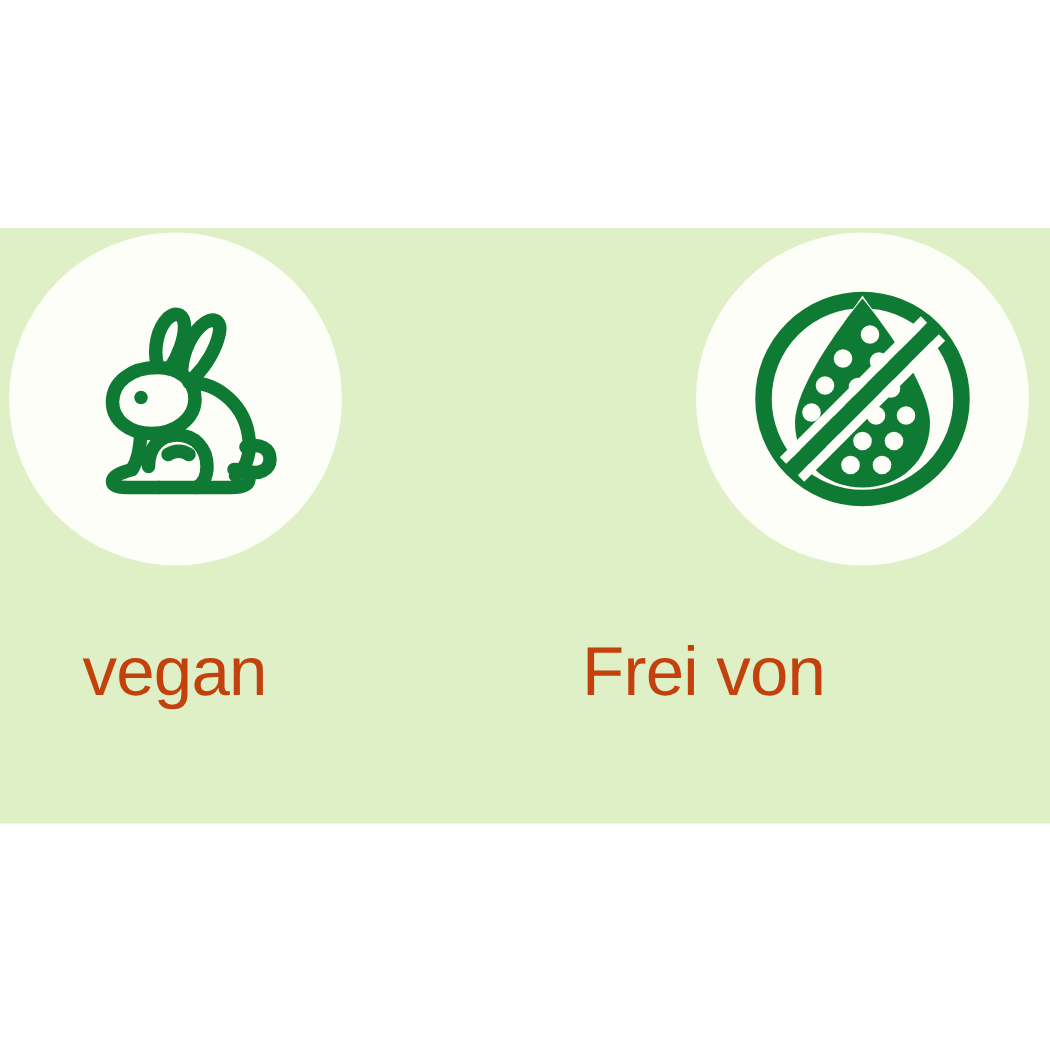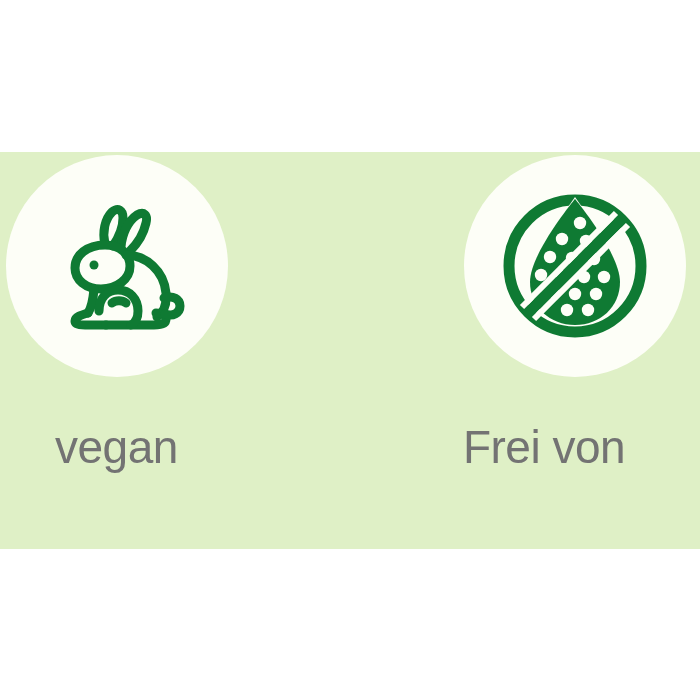--- a/index.html
+++ b/index.html
@@ -66,36 +66,36 @@
   .badge.left  .icon-wrap { left: 6px; }
   .badge.right .icon-wrap { left: 114px; }
 
   .icon-wrap svg { display: block; }
 
   
   .caption {
     position: absolute;
     top: 262px;
     width: 100%;
-    color: #737373;
+    color: #c2410c;
     font-size: 46px;
     line-height: 66px;
     font-weight: 400;
     letter-spacing: -0.5px;
     white-space: nowrap;
   }
   .badge.left .caption {
     left: 0;
     text-align: left;
     padding-left: 55px;
     box-sizing: border-box;
   }
   .badge.right .caption {
     left: 0;
-    text-align: center;
+    text-align: left;
     padding-left: 38px;
     box-sizing: border-box;
   }
   .caption .line { display: block; }
 </style>
 </head>
 <body>
 
 <div id="banner">
 

